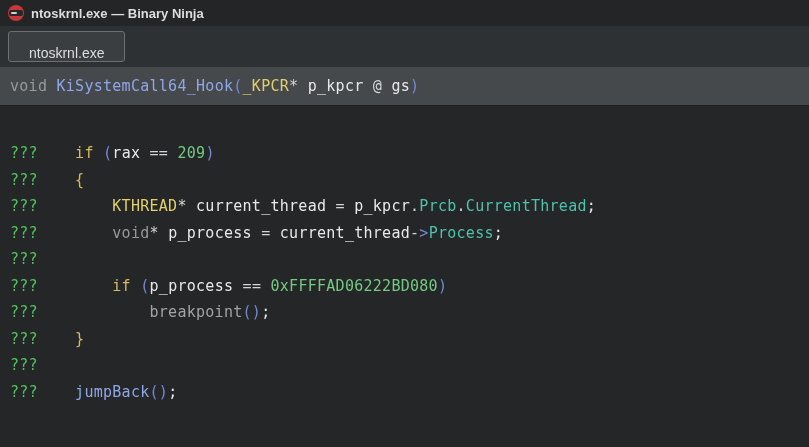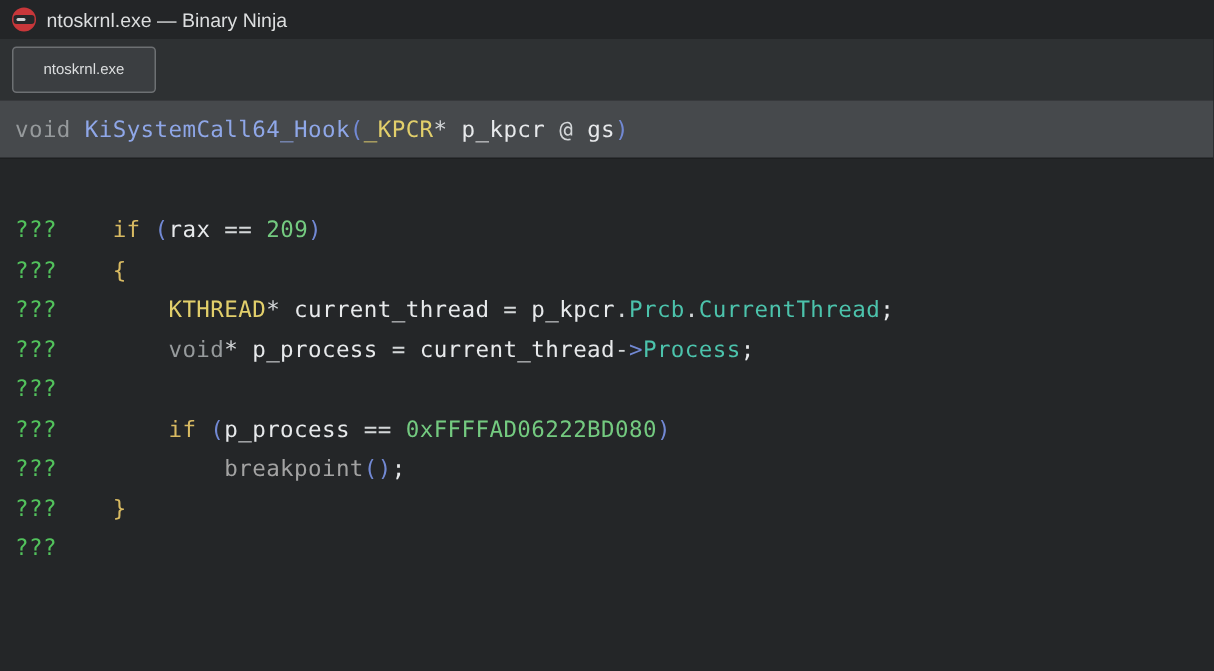--- a/index.html
+++ b/index.html
@@ -11,28 +11,28 @@
   
   .titlebar {
     height:26px; background:var(--titlebar_bg,#232527);
     display:flex; align-items:center; padding-left:8px; flex:0 0 auto;
   }
   .bn-icon { width:16px; height:16px; border-radius:50%; background:var(--icon_red,#c8373a); position:relative; flex:0 0 auto; }
   .bn-icon::before { content:""; position:absolute; left:1px; right:1px; top:5px; height:6px;
     background:var(--icon_band,#26282a); border-radius:2px; }
   .bn-icon::after { content:""; position:absolute; left:3px; top:7px; width:6px; height:2px;
     background:#cfd2d4; border-radius:1px; }
-  .title-text { color:var(--ui_text,#dcdedf); font-size:13px; margin-left:7px; }
+  .title-text { color:var(--ui_text,#dcdedf); font-size:13px; margin-left:7px;font-weight:bold; }
 
   
   .tabbar { height:41px; background:var(--tabbar_bg,#2e3133); display:flex; align-items:center; padding-left:8px; flex:0 0 auto; }
   .tab {
-    height:31px; padding:0 20px; display:flex; align-items:center;
+    height:31px; padding:0 20px; display:flex; align-items:flex-end;
     background:var(--tab_bg,#3b3e41); border:1px solid var(--tab_border,#6d7073);
-    border-radius:3px; color:var(--ui_text,#e2e4e5); font-size:10px; cursor:default;
+    border-radius:3px; color:var(--ui_text,#e2e4e5); font-size:14px; cursor:default;
   }
 
   
   .toolbar {
     height:30px; background:var(--toolbar_bg,#424548); border-top:1px solid #555859;
     display:flex; align-items:center; padding-left:10px; flex:0 0 auto;
   }
   .dropdown { display:flex; align-items:center; color:var(--ui_text,#d6d8d9); font-size:14px; margin-right:22px; cursor:default; }
   .chev { width:7px; height:7px; border-right:1.6px solid var(--chevron,#b4b7b9);
     border-bottom:1.6px solid var(--chevron,#b4b7b9); transform:rotate(45deg) translate(-1px,-1px);
@@ -76,15 +76,16 @@
   <div class="code-view">
       <div class="code-line"><span class="tok" style="color: rgb(82, 194, 92);">???</span><span class="tok" style="color: rgb(231, 233, 235);">    </span><span class="tok" style="color: rgb(216, 186, 98);">if</span><span class="tok" style="color: rgb(231, 233, 235);"> </span><span class="tok" style="color: rgb(114, 137, 212);">(</span><span class="tok" style="color: rgb(231, 233, 235);">rax</span><span class="tok" style="color: rgb(231, 233, 235);"> </span><span class="tok" style="color: rgb(211, 214, 216);">==</span><span class="tok" style="color: rgb(231, 233, 235);"> </span><span class="tok" style="color: rgb(116, 202, 128);">209</span><span class="tok" style="color: rgb(114, 137, 212);">)</span></div>
       <div class="code-line"><span class="tok" style="color: rgb(82, 194, 92);">???</span><span class="tok" style="color: rgb(231, 233, 235);">    </span><span class="tok" style="color: rgb(216, 186, 98);">{</span></div>
       <div class="code-line"><span class="tok" style="color: rgb(82, 194, 92);">???</span><span class="tok" style="color: rgb(231, 233, 235);">        </span><span class="tok" style="color: rgb(226, 207, 107);">KTHREAD</span><span class="tok" style="color: rgb(211, 214, 216);">*</span><span class="tok" style="color: rgb(231, 233, 235);"> </span><span class="tok" style="color: rgb(231, 233, 235);">current_thread</span><span class="tok" style="color: rgb(231, 233, 235);"> </span><span class="tok" style="color: rgb(211, 214, 216);">=</span><span class="tok" style="color: rgb(231, 233, 235);"> </span><span class="tok" style="color: rgb(231, 233, 235);">p_kpcr</span><span class="tok" style="color: rgb(211, 214, 216);">.</span><span class="tok" style="color: rgb(76, 195, 172);">Prcb</span><span class="tok" style="color: rgb(211, 214, 216);">.</span><span class="tok" style="color: rgb(76, 195, 172);">CurrentThread</span><span class="tok" style="color: rgb(231, 233, 235);">;</span></div>
       <div class="code-line"><span class="tok" style="color: rgb(82, 194, 92);">???</span><span class="tok" style="color: rgb(231, 233, 235);">        </span><span class="tok" style="color: rgb(150, 154, 156);">void</span><span class="tok" style="color: rgb(211, 214, 216);">*</span><span class="tok" style="color: rgb(231, 233, 235);"> </span><span class="tok" style="color: rgb(231, 233, 235);">p_process</span><span class="tok" style="color: rgb(231, 233, 235);"> </span><span class="tok" style="color: rgb(211, 214, 216);">=</span><span class="tok" style="color: rgb(231, 233, 235);"> </span><span class="tok" style="color: rgb(231, 233, 235);">current_thread</span><span class="tok" style="color: rgb(211, 214, 216);">-</span><span class="tok" style="color: rgb(114, 137, 212);">&gt;</span><span class="tok" style="color: rgb(76, 195, 172);">Process</span><span class="tok" style="color: rgb(231, 233, 235);">;</span></div>
       <div class="code-line"><span class="tok" style="color: rgb(82, 194, 92);">???</span></div>
       <div class="code-line"><span class="tok" style="color: rgb(82, 194, 92);">???</span><span class="tok" style="color: rgb(231, 233, 235);">        </span><span class="tok" style="color: rgb(216, 186, 98);">if</span><span class="tok" style="color: rgb(231, 233, 235);"> </span><span class="tok" style="color: rgb(114, 137, 212);">(</span><span class="tok" style="color: rgb(231, 233, 235);">p_process</span><span class="tok" style="color: rgb(231, 233, 235);"> </span><span class="tok" style="color: rgb(211, 214, 216);">==</span><span class="tok" style="color: rgb(231, 233, 235);"> </span><span class="tok" style="color: rgb(116, 202, 128);">0xFFFFAD06222BD080</span><span class="tok" style="color: rgb(114, 137, 212);">)</span></div>
       <div class="code-line"><span class="tok" style="color: rgb(82, 194, 92);">???</span><span class="tok" style="color: rgb(231, 233, 235);">            </span><span class="tok" style="color: #a3a3a3;">breakpoint</span><span class="tok" style="color: rgb(114, 137, 212);">()</span><span class="tok" style="color: rgb(231, 233, 235);">;</span></div>
       <div class="code-line"><span class="tok" style="color: rgb(82, 194, 92);">???</span><span class="tok" style="color: rgb(231, 233, 235);">    </span><span class="tok" style="color: rgb(216, 186, 98);">}</span></div>
       <div class="code-line"><span class="tok" style="color: rgb(82, 194, 92);">???</span></div>
+      <div class="code-line"><span class="tok" style="color: rgb(82, 194, 92);">???</span><span class="tok" style="color: rgb(231, 233, 235);">    </span><span class="tok" style="color: rgb(143, 167, 232);">jumpBack</span><span class="tok" style="color: rgb(114, 137, 212);">()</span><span class="tok" style="color: rgb(231, 233, 235);">;</span></div>
     </div>
 
 </div>
 
 </body></html>

